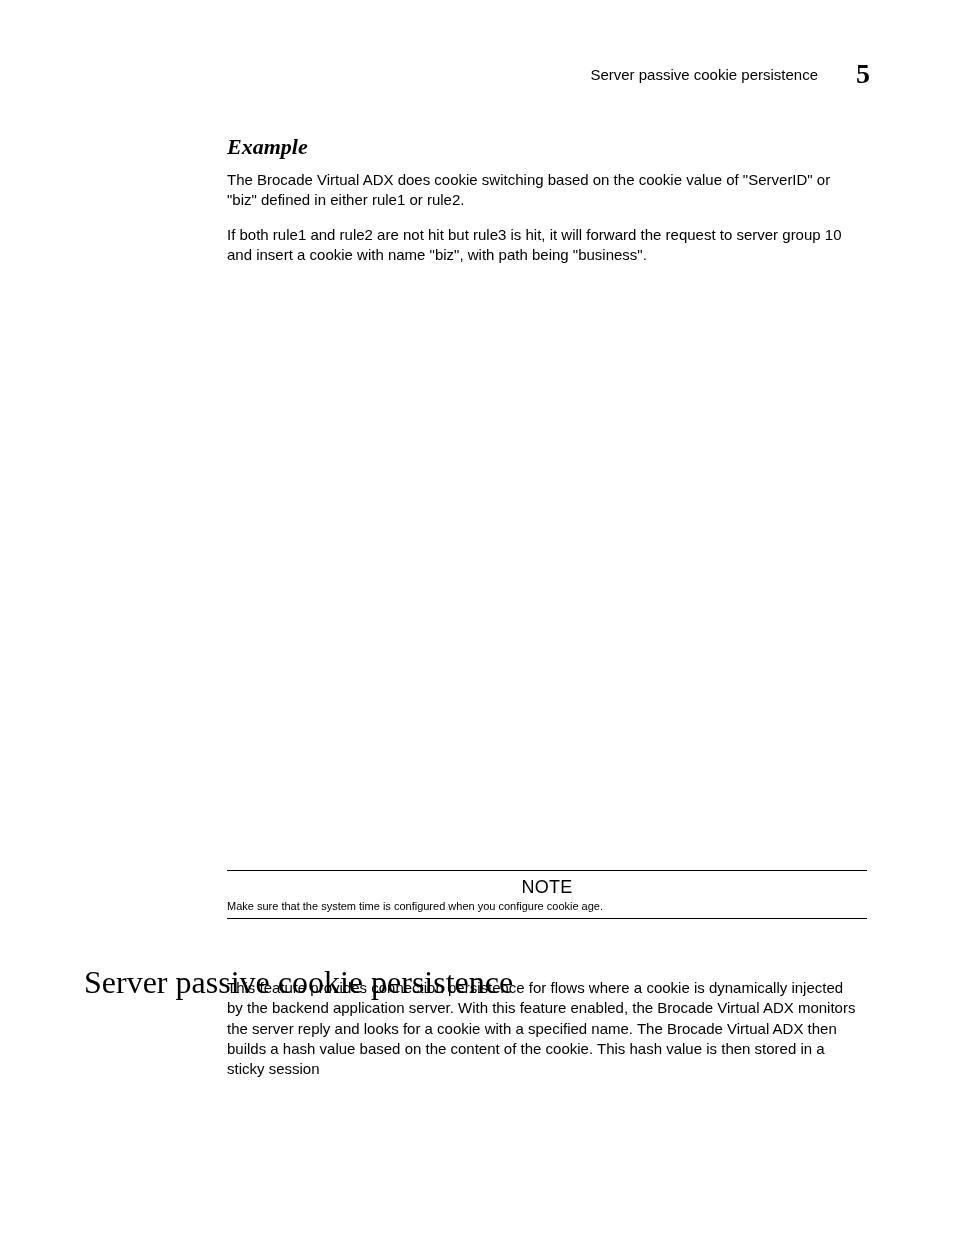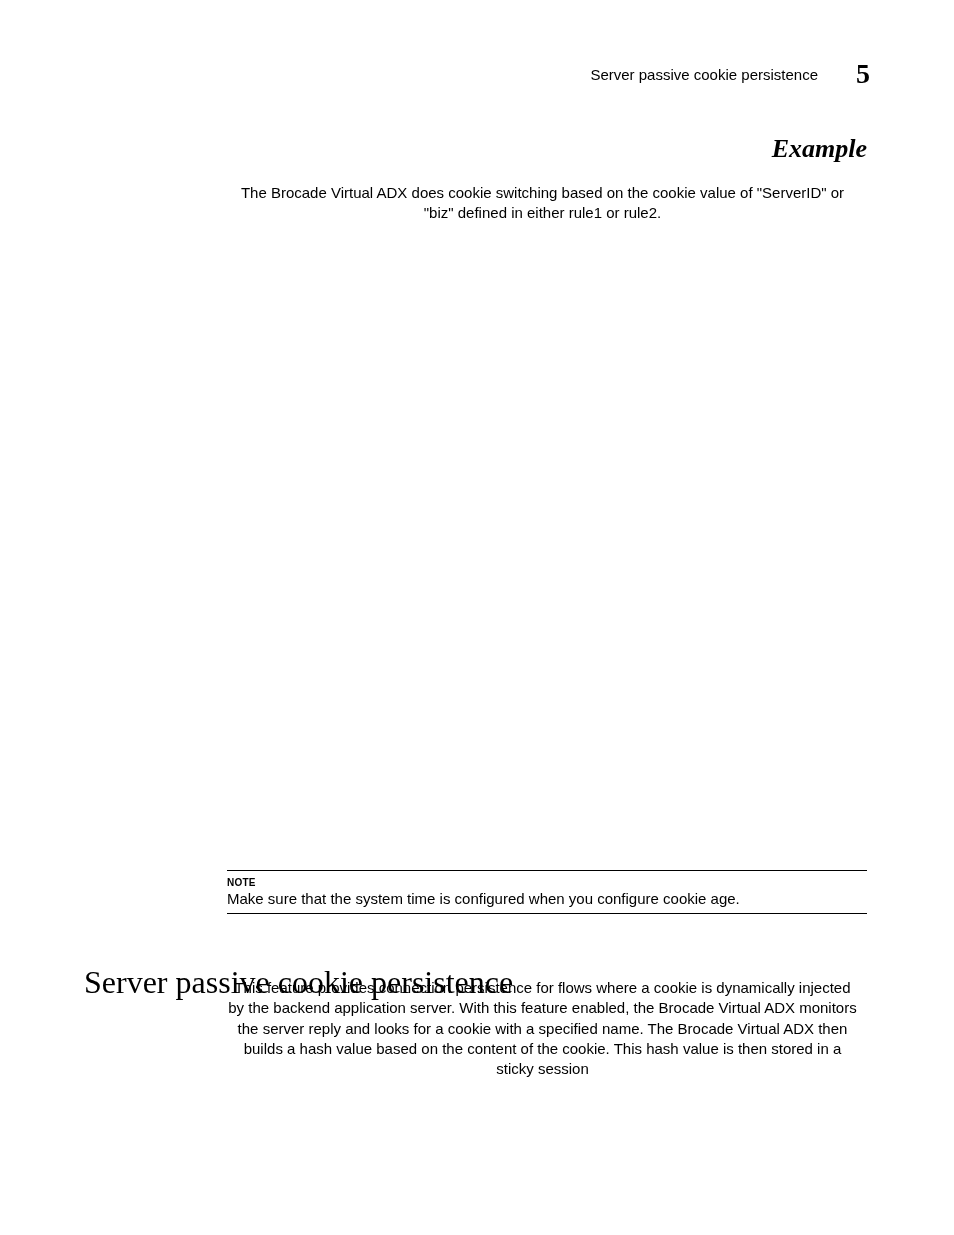--- a/index.html
+++ b/index.html
@@ -39,44 +39,43 @@
   .content {
     position: absolute;
     left: 227px;
     width: 640px;
   }
   .example-block { top: 134px; }
   .example-heading {
     font-family: "Times New Roman", Times, serif;
     font-style: italic;
     font-weight: bold;
-    font-size: 26px;
-    margin: 0 0 19px 0;
-    text-align: right;
+    font-size: 22px;
+    margin: 0 0 10px 0;
   }
   .para {
     font-size: 15px;
     line-height: 1.35;
     margin: 0 9px 14px 0;
-    text-align: center;
   }
   .note-block {
     top: 870px;
     border-top: 1.5px solid #000;
     border-bottom: 1.5px solid #000;
     padding: 6px 0 6px 0;
   }
   .note-label {
-    font-weight: bold;
-    font-size: 10px;
+    font-weight: normal;
+    font-size: 18px;
     margin: 0 0 2px 0;
     letter-spacing: 0.2px;
+    text-align: center;
   }
   .note-text {
-    font-size: 15px;
+    font-size: 11px;
     margin: 0;
   }
   .section-heading {
     position: absolute;
     left: 84px;
     top: 964px;
     font-family: "Times New Roman", Times, serif;
     font-size: 32px;
     font-weight: normal;
     margin: 0;
@@ -91,20 +90,21 @@
 <div class="page">
 
   <div class="header">
     <span class="header-text">Server passive cookie persistence</span>
     <span class="header-num">5</span>
   </div>
 
   <div class="content example-block">
     <h3 class="example-heading">Example</h3>
     <p class="para">The Brocade Virtual ADX does cookie switching based on the cookie value of "ServerID" or "biz" defined in either rule1 or rule2.</p>
+    <p class="para">If both rule1 and rule2 are not hit but rule3 is hit, it will forward the request to server group 10 and insert a cookie with name "biz", with path being "business".</p>
   </div>
 
   <div class="content note-block">
     <p class="note-label">NOTE</p>
     <p class="note-text">Make sure that the system time is configured when you configure cookie age.</p>
   </div>
 
   <h1 class="section-heading">Server passive cookie persistence</h1>
 
   <div class="content section-body">

